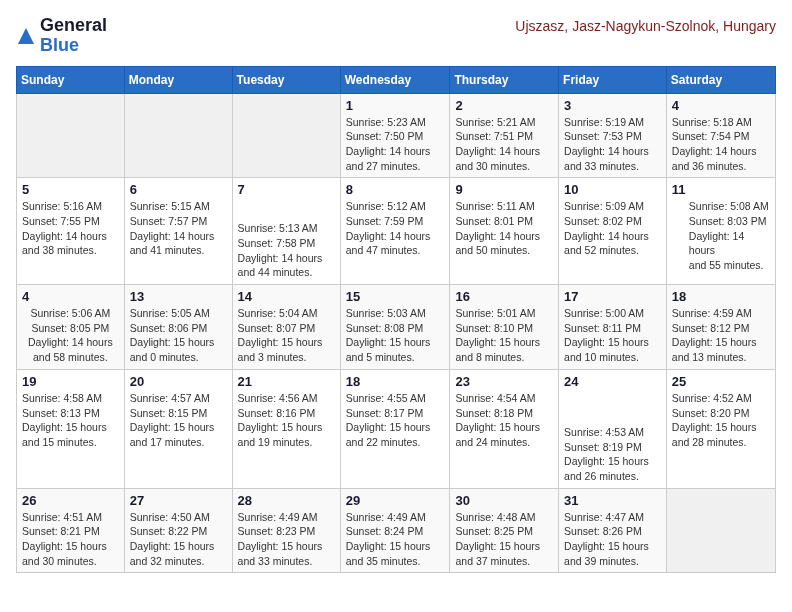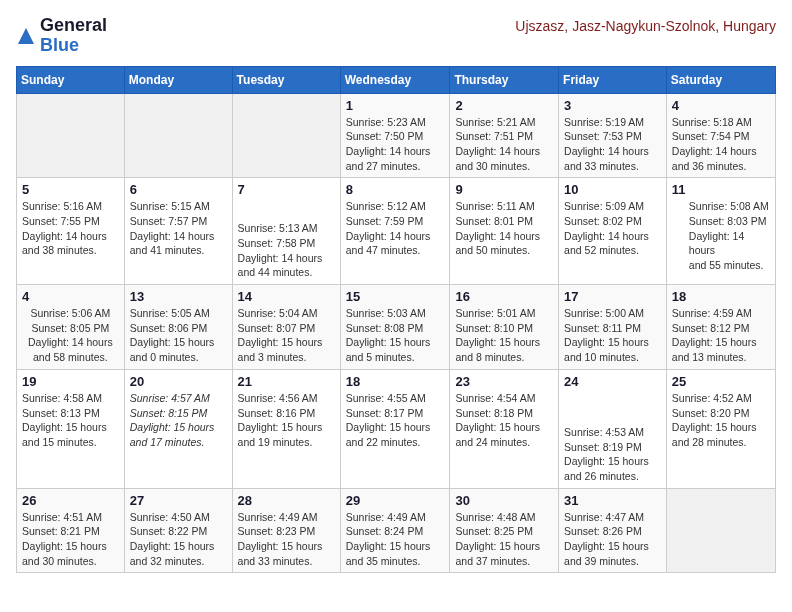--- a/index.html
+++ b/index.html
@@ -264,21 +264,21 @@
       <tr>
         <td>
           <div class="day-number">19</div>
           <div class="day-info" style="white-space: pre-line;">Sunrise: 4:58 AM
 Sunset: 8:13 PM
 Daylight: 15 hours
 and 15 minutes.</div>
         </td>
         <td>
           <div class="day-number">20</div>
-          <div class="day-info" style="white-space: pre-line; font-style: italic;">Sunrise: 4:57 AM
+          <div class="day-info" style="white-space: pre-line;">Sunrise: 4:57 AM
 Sunset: 8:15 PM
 Daylight: 15 hours
 and 17 minutes.</div>
         </td>
         <td>
           <div class="day-number">21</div>
           <div class="day-info" style="white-space: pre-line;">Sunrise: 4:56 AM
 Sunset: 8:16 PM
 Daylight: 15 hours
 and 19 minutes.</div>

